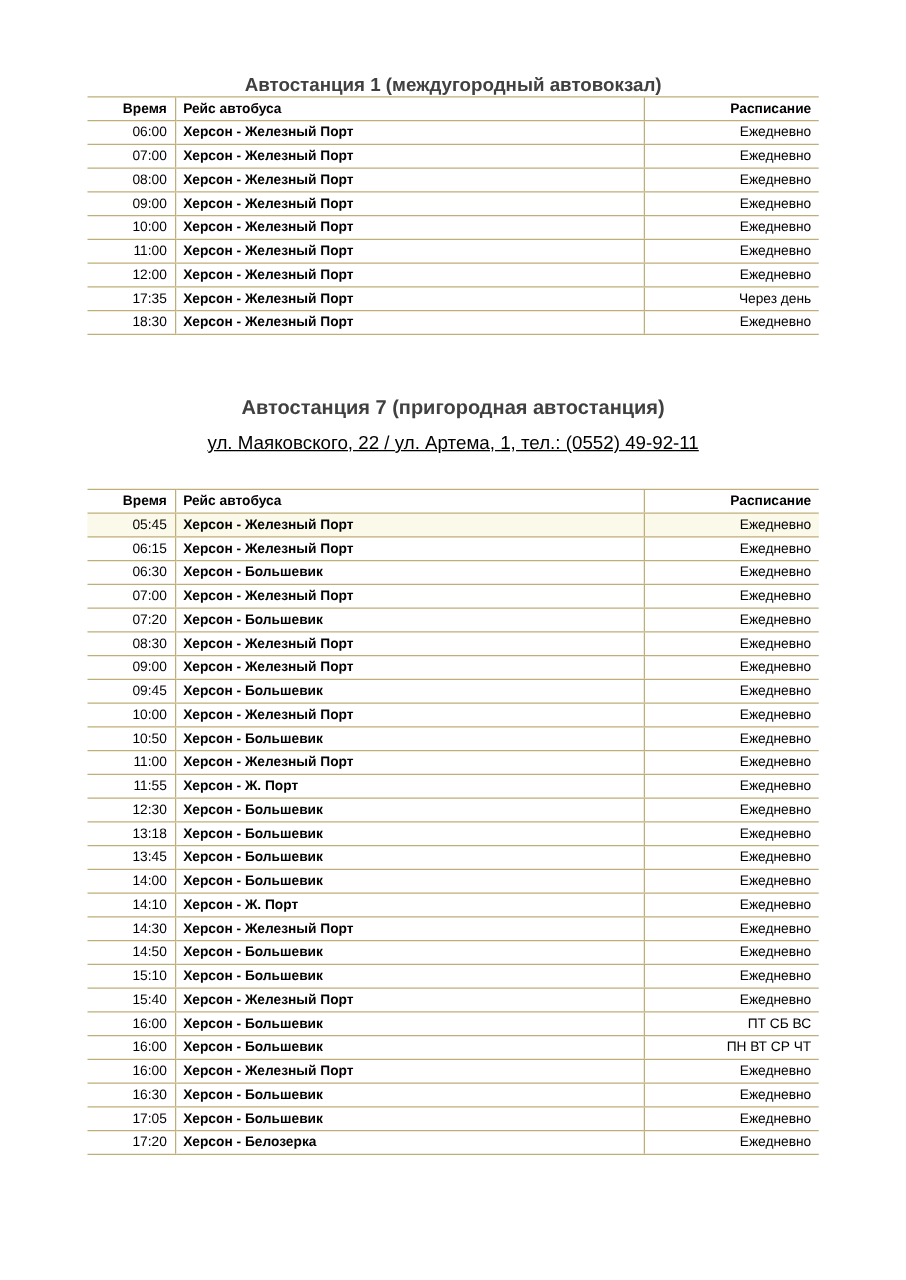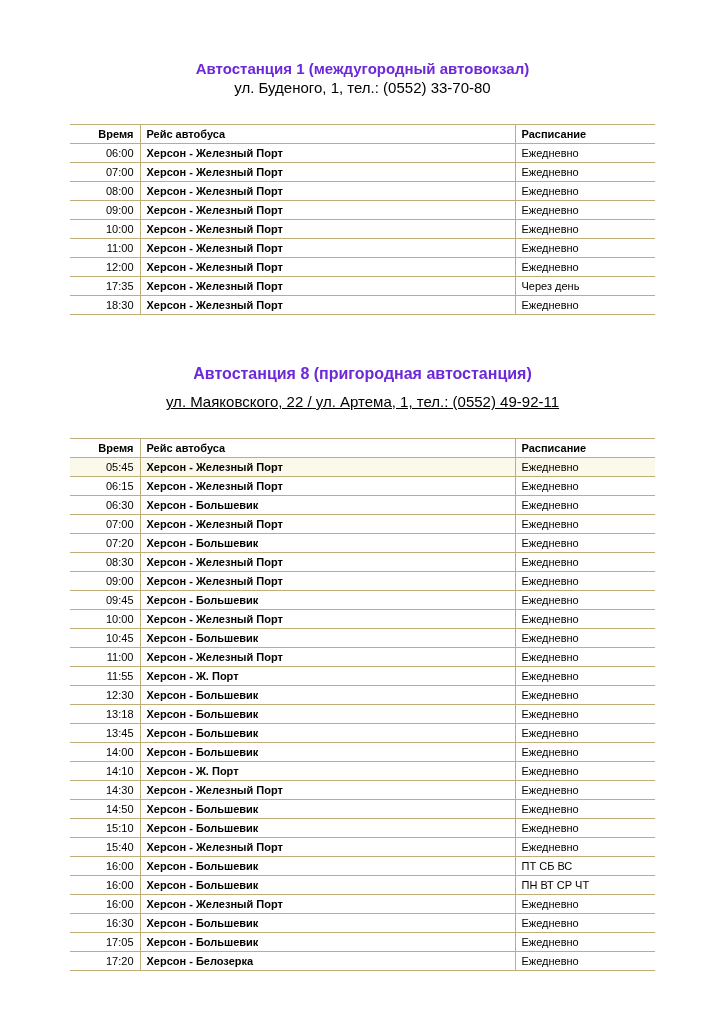--- a/index.html
+++ b/index.html
@@ -8,21 +8,21 @@
     background: #ffffff;
     margin: 0;
     padding: 60px 70px 40px 70px;
     color: #000;
     width: 725px;
   }
   .station-title {
     text-align: center;
     font-size: 15px;
     font-weight: bold;
-    color: #6d28d9;
+    color: #404040;
     margin: 0;
   }
   .station-subtitle {
     text-align: center;
     font-size: 15px;
     color: #000;
     margin: 2px 0 28px 0;
   }
   .station-block + .station-block { margin-top: 50px; }
   .station-block.second .station-title { font-size: 16px; }
@@ -43,30 +43,29 @@
   td {
     border-bottom: 1px solid #bfae7a;
     padding: 3px 6px;
     vertical-align: middle;
   }
   th + th, td + td {
     border-left: 1px solid #bfae7a;
   }
   .col-time { width: 70px; text-align: right; }
   .col-route { font-weight: bold; text-align: left; padding-left:6px;margin-top:20px;}
-  .col-sched { width: 140px; text-align: left; }
+  .col-sched { width: 140px; text-align: right; }
   tr.highlight td { background: #fbf9ea; }
 </style>
 </head>
 <body>
 
 <div id="root">
     <div class="station-block ">
       <div class="station-title">Автостанция 1 (междугородный автовокзал)</div>
-      <div class="station-subtitle">ул. Буденого, 1, тел.: (0552) 33-70-80</div>
       <table>
         <thead>
           <tr>
             <th class="col-time">Время</th>
             <th class="col-route">Рейс автобуса</th>
             <th class="col-sched">Расписание</th>
           </tr>
         </thead>
         <tbody>
           <tr>
@@ -111,21 +110,21 @@
           </tr>
           <tr>
             <td class="col-time">18:30</td>
             <td class="col-route">Херсон - Железный Порт</td>
             <td class="col-sched">Ежедневно</td>
           </tr>
         </tbody>
       </table>
     </div>
     <div class="station-block second">
-      <div class="station-title">Автостанция 8 (пригородная автостанция)</div>
+      <div class="station-title">Автостанция 7 (пригородная автостанция)</div>
       <div class="station-subtitle">ул. Маяковского, 22 / ул. Артема, 1, тел.: (0552) 49-92-11</div>
       <table>
         <thead>
           <tr>
             <th class="col-time">Время</th>
             <th class="col-route">Рейс автобуса</th>
             <th class="col-sched">Расписание</th>
           </tr>
         </thead>
         <tbody>
@@ -168,21 +167,21 @@
             <td class="col-time">09:45</td>
             <td class="col-route">Херсон - Большевик</td>
             <td class="col-sched">Ежедневно</td>
           </tr>
           <tr>
             <td class="col-time">10:00</td>
             <td class="col-route">Херсон - Железный Порт</td>
             <td class="col-sched">Ежедневно</td>
           </tr>
           <tr>
-            <td class="col-time">10:45</td>
+            <td class="col-time">10:50</td>
             <td class="col-route">Херсон - Большевик</td>
             <td class="col-sched">Ежедневно</td>
           </tr>
           <tr>
             <td class="col-time">11:00</td>
             <td class="col-route">Херсон - Железный Порт</td>
             <td class="col-sched">Ежедневно</td>
           </tr>
           <tr>
             <td class="col-time">11:55</td>

